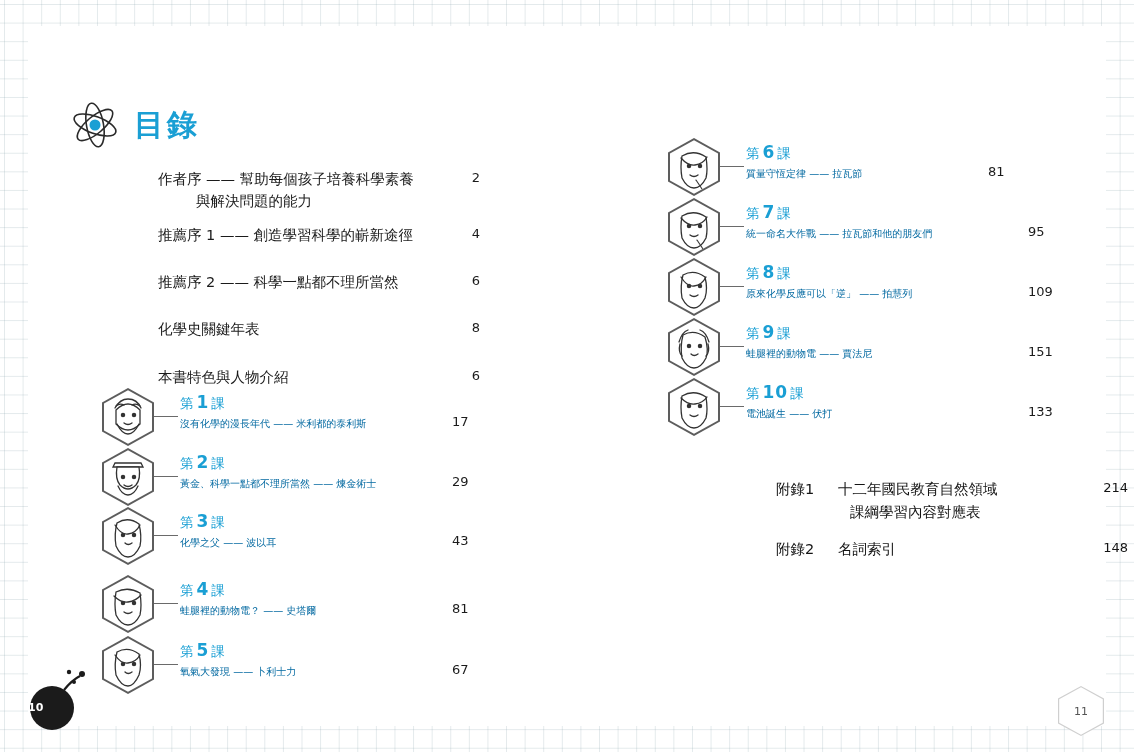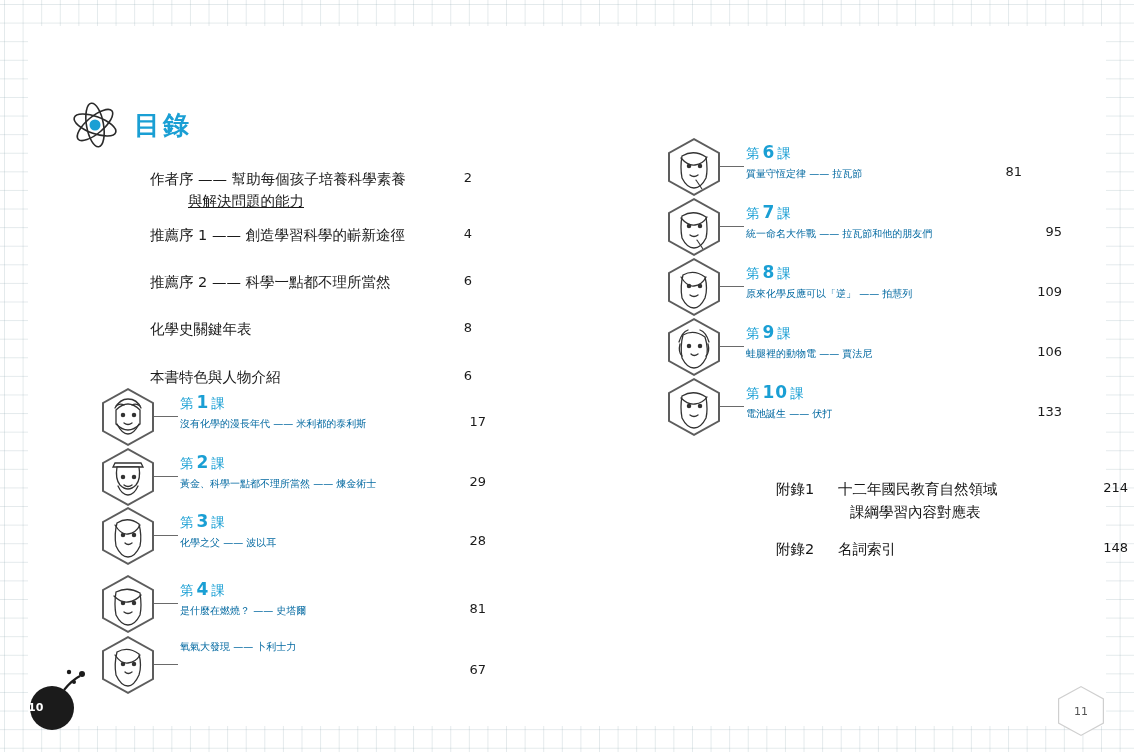--- a/index.html
+++ b/index.html
@@ -50,53 +50,53 @@
     position: absolute;
     left: 68px;
     top: 98px;
     display: flex;
     align-items: center;
     gap: 12px;
   }
   .atom-icon { width: 54px; height: 54px; }
   .title-text {
     font-family: "DejaVu Sans", sans-serif;
-    font-size: 26px;
+    font-size: 30px;
     font-weight: bold;
     color: #1a9fd4;
     letter-spacing: 3px;
   }
 
   
   .col {
     position: absolute;
     top: 0;
     width: 470px;
   }
   #col-left  { left: 150px; }
   #col-right { left: 640px; }
 
   .front-row {
     position: absolute;
-    left: 0;
+    left: 8px;
     width: 330px;
     font-size: 14.5px;
     color: #1b1b1b;
     line-height: 1.55;
   }
   .front-row .ft-page {
     position: absolute;
     left: 292px;
     top: 0;
     width: 30px;
     text-align: right;
     font-size: 13px;
     color: #1b1b1b;
   }
-  .front-row .ft-line2 { display: block; padding-left: 38px; text-decoration: underline; }
+  .front-row .ft-line2 { display: block; padding-left: 38px; }
 
   
   .chapter {
     position: absolute;
     left: 0;
     height: 62px;
   }
   .hexwrap {
     position: absolute;
     left: 0;
@@ -147,21 +147,21 @@
   }
   .chap-title {
     font-size: 10px;
     color: #0369a1;
   }
   .chap-page {
     position: absolute;
     left: 300px;
     top: 26px;
     width: 34px;
-    text-align: right;
+    text-align: left;
     font-size: 13px;
     color: #1b1b1b;
   }
 
   
   .appendix {
     position: absolute;
     left: 92px;
     width: 360px;
     font-size: 14.5px;
@@ -350,21 +350,21 @@
           </svg>
         </div>
         <div class="connector"></div>
       </div>
       <div class="chap-text">
         <div class="chap-label">
           <span>第</span><span class="num">3</span><span>課</span>
         </div>
         <div class="chap-title">化學之父 —— 波以耳</div>
       </div>
-      <div class="chap-page" style="left:350px">28</div>
+      <div class="chap-page" style="left:350px">43</div>
     </div>
 
     <div class="chapter" style="top:575px; left:-48px;">
       <div class="hexwrap">
         <div class="hex"></div>
         <div class="hex-inner">
           <svg class="face" viewBox="0 0 48 54">
             <g stroke="#333" stroke-width="1.3" fill="none" stroke-linecap="round">
               <path d="M12 15 q12 -6 24 1 q2 13 0 22 q-5 10 -12 10 q-7 0 -12 -10 q-2 -11 0 -23 z" fill="#fff"></path>
               <circle cx="19" cy="26" r="1.6" fill="#333"></circle>
@@ -373,21 +373,21 @@
               <path d="M10 19 q7 7 14 6 q8 -1 13 -7"></path>
             </g>
           </svg>
         </div>
         <div class="connector"></div>
       </div>
       <div class="chap-text">
         <div class="chap-label">
           <span>第</span><span class="num">4</span><span>課</span>
         </div>
-        <div class="chap-title">是什麼在燃燒？ —— 史塔爾</div>
+        <div class="chap-title">蛙腿裡的動物電？ —— 史塔爾</div>
       </div>
       <div class="chap-page" style="left:350px">81</div>
     </div>
 
     <div class="chapter" style="top:636px; left:-48px;">
       <div class="hexwrap">
         <div class="hex"></div>
         <div class="hex-inner">
           <svg class="face" viewBox="0 0 48 54">
             <g stroke="#333" stroke-width="1.3" fill="none" stroke-linecap="round">
@@ -395,20 +395,23 @@
               <circle cx="19" cy="26" r="1.6" fill="#333"></circle>
               <circle cx="30" cy="26" r="1.6" fill="#333"></circle>
               <path d="M21 34 q3 3 7 0"></path>
               <path d="M11 17 q6 9 13 8 q8 -1 12 -8"></path>
             </g>
           </svg>
         </div>
         <div class="connector"></div>
       </div>
       <div class="chap-text">
+        <div class="chap-label">
+          <span>第</span><span class="num">5</span><span>課</span>
+        </div>
         <div class="chap-title">氧氣大發現 —— 卜利士力</div>
       </div>
       <div class="chap-page" style="left:350px">67</div>
     </div>
 
   </div>
 
   <div class="col" id="col-right">
 
     <div class="chapter" style="top:138px; left:28px;">
@@ -504,21 +507,21 @@
           </svg>
         </div>
         <div class="connector"></div>
       </div>
       <div class="chap-text">
         <div class="chap-label">
           <span>第</span><span class="num">9</span><span>課</span>
         </div>
         <div class="chap-title">蛙腿裡的動物電 —— 賈法尼</div>
       </div>
-      <div class="chap-page" style="left:360px">106</div>
+      <div class="chap-page" style="left:360px">151</div>
     </div>
 
     <div class="chapter" style="top:378px; left:28px;">
       <div class="hexwrap">
         <div class="hex"></div>
         <div class="hex-inner">
           <svg class="face" viewBox="0 0 48 54">
             <g stroke="#333" stroke-width="1.3" fill="none" stroke-linecap="round">
               <path d="M12 16 q12 -7 24 1 q2 13 0 21 q-5 10 -12 10 q-7 0 -12 -10 q-2 -11 0 -22 z" fill="#fff"></path>
               <circle cx="19" cy="26" r="1.6" fill="#333"></circle>

